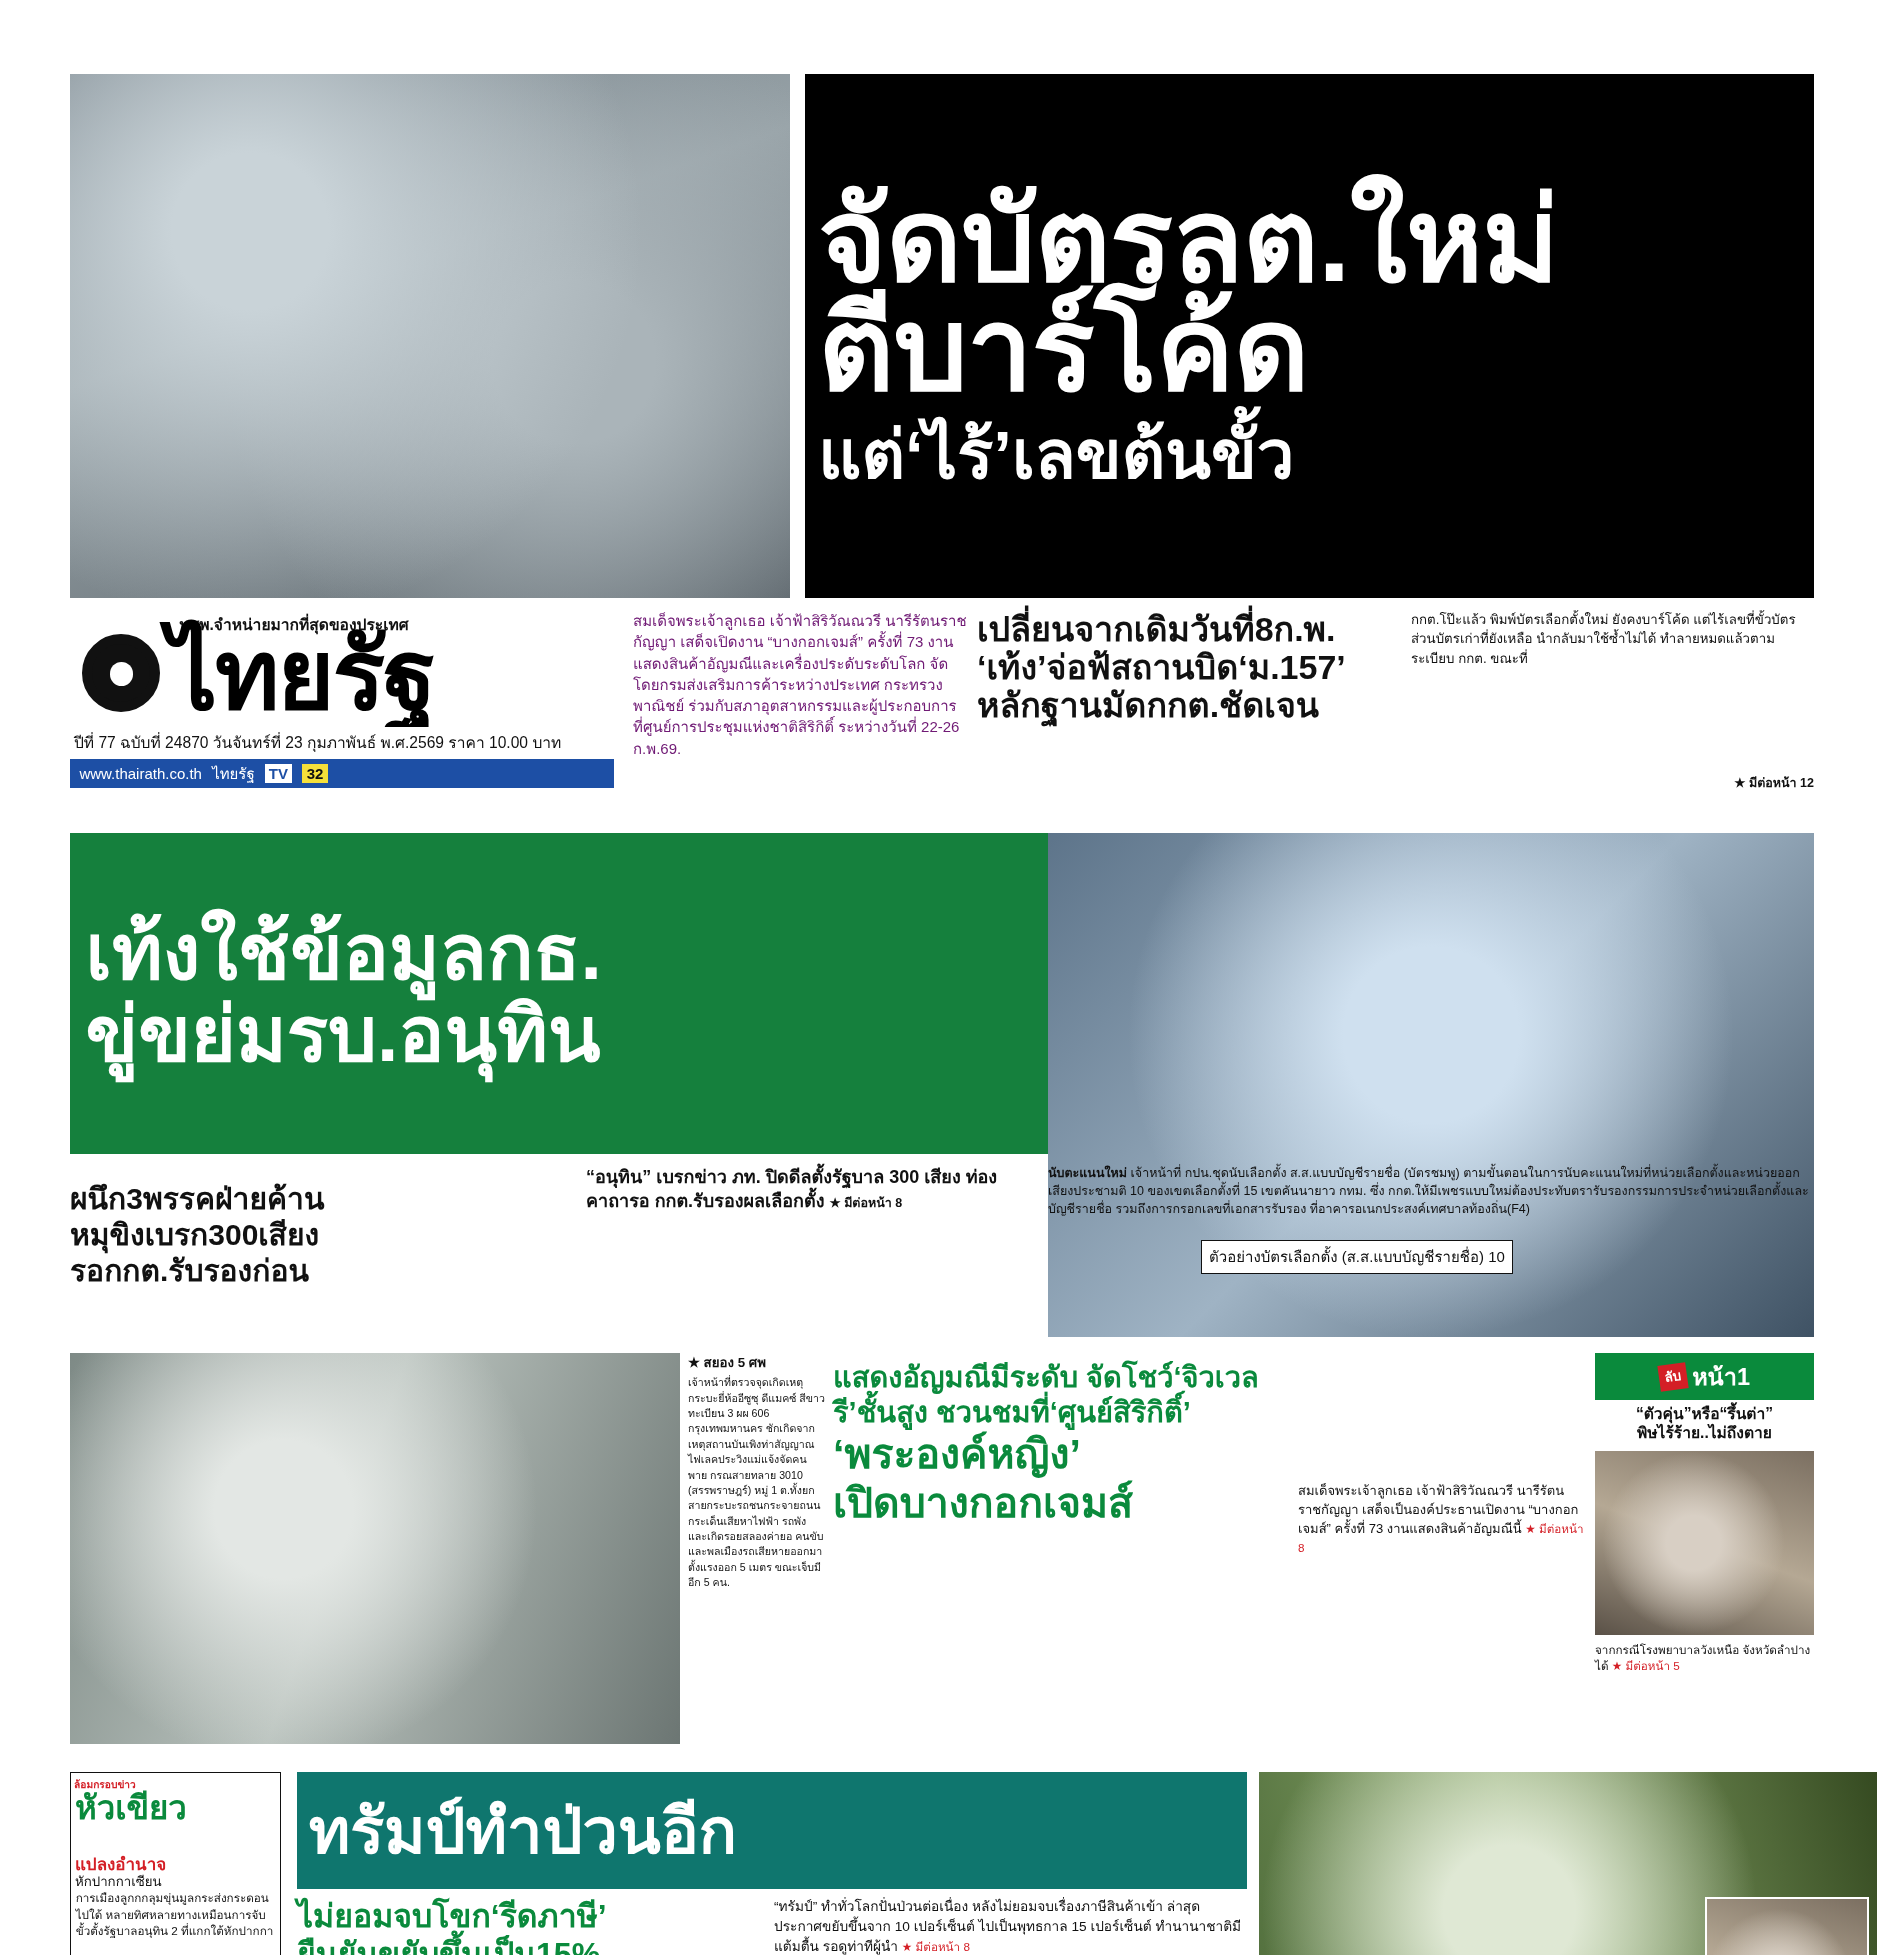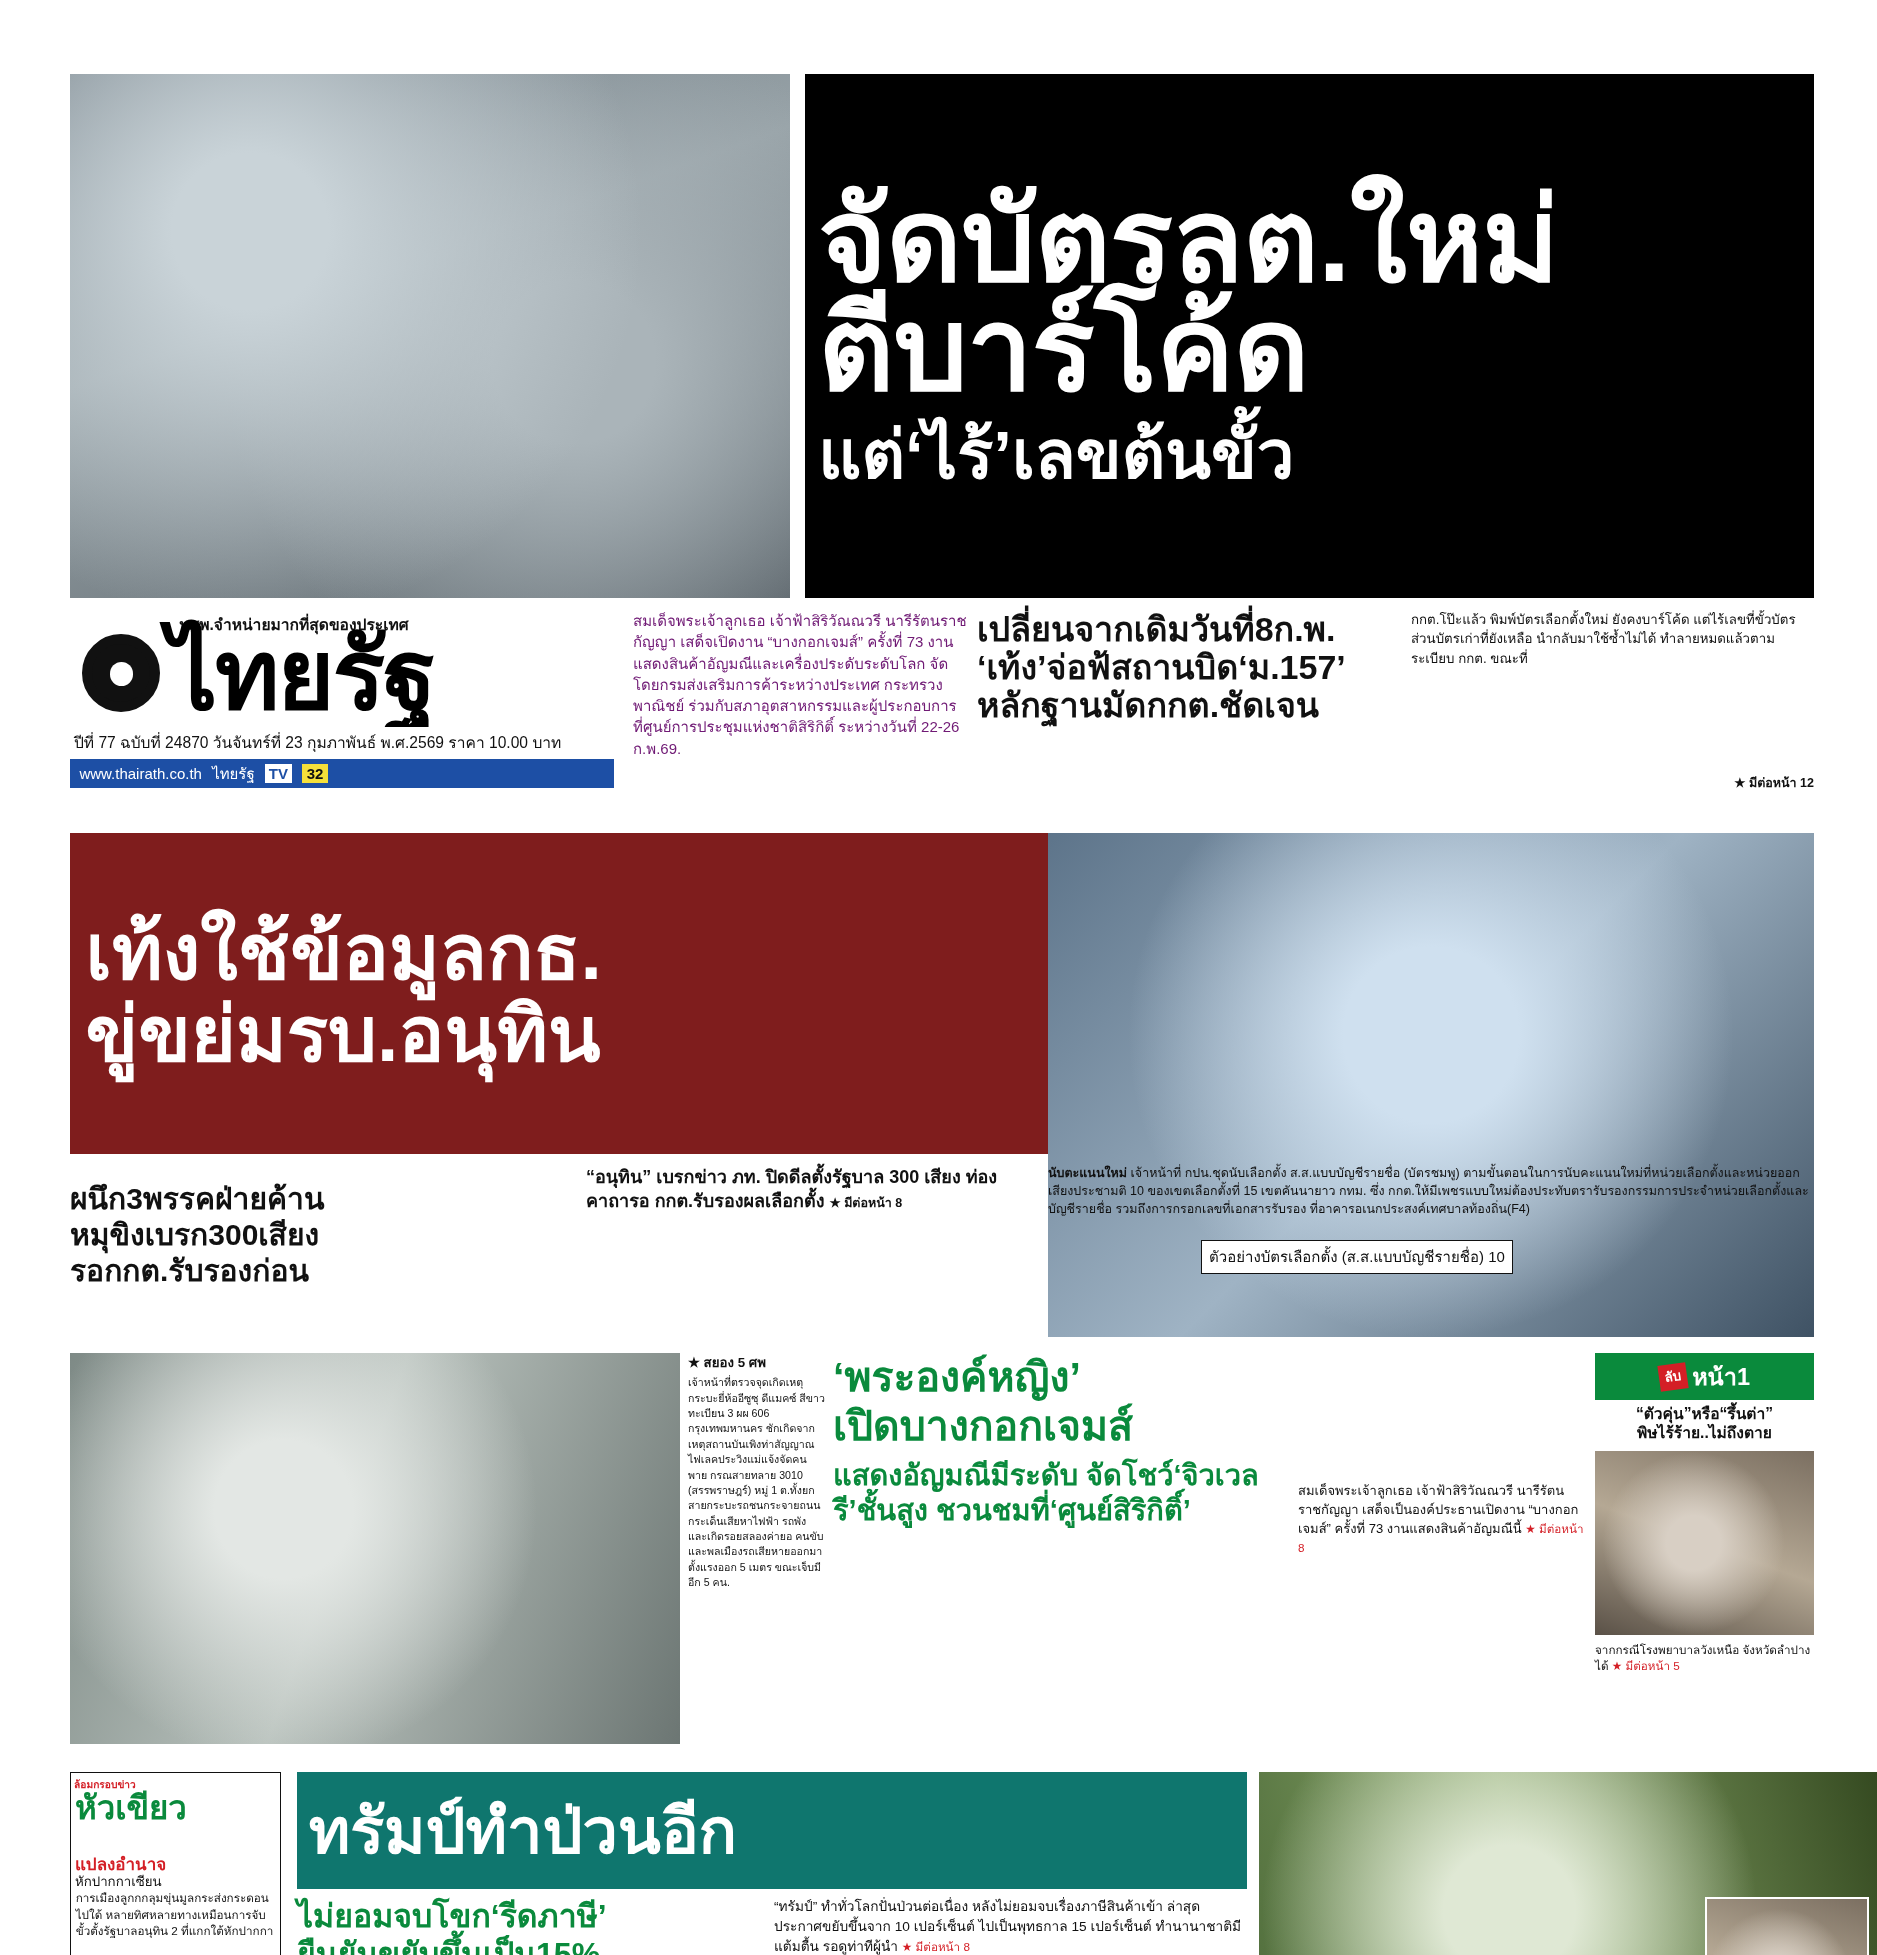--- a/index.html
+++ b/index.html
@@ -58,21 +58,21 @@
   .mast-blue2 { position:absolute; left:0; top:149px; width:544px; height:29px; background:#1d4fa5; color:#fff;
                 font-size:15px; display:flex; align-items:center; gap:10.2px; padding-left:9.4px; }
 
   .mast-col2 { position:absolute; left:563px; top:0; width:336px; height:184px; font-size:15px; line-height:1.42; color:#701a75; }
   .mast-col3 { position:absolute; left:907px; top:0; width:422px; height:184px; }
   .mast-col3 .hl { font-size:34px; font-weight:bold; line-height:1.12; }
   .mast-col4 { position:absolute; left:1341px; top:0; width:403px; height:184px; font-size:13.3px; line-height:1.45; }
   .cont12 { position:absolute; right:0; bottom:2.3px; font-size:12.5px; font-weight:bold; }
 
   
-  .green-banner { position:absolute; left:70px; top:833px; width:1106px; height:321px; background:#7f1d1d; color:#fff;
+  .green-banner { position:absolute; left:70px; top:833px; width:1106px; height:321px; background:#15803d; color:#fff;
                   display:flex; flex-direction:column; justify-content:center; padding-left:15.6px; }
   .green-banner .g1 { font-size:77px; font-weight:bold; line-height:1.06; }
   .green-banner .g2 { font-size:77px; font-weight:bold; line-height:1.06; }
   .banner-photo { position:absolute; left:1048px; top:833px; width:766px; height:504px; }
   .ballot-cap { position:absolute; left:153px; bottom:63px; background:#fff; border:1.6px solid #111; padding:3.9px 7px;
                 font-size:15px; color:#111; }
 
   
   .ub { position:absolute; left:70px; top:1165px; width:966px; height:172px; }
   .ub-c1 { position:absolute; left:0; top:0; width:504px; font-size:30px; font-weight:bold; line-height:1.2; }
@@ -182,25 +182,25 @@
 
   <div class="mid">
     <div class="mid-photo photo ph-b"></div>
 
     <div class="mid-cap">
       <b>★ สยอง 5 ศพ</b>
       <span>เจ้าหน้าที่ตรวจจุดเกิดเหตุกระบะยี่ห้ออีซูซุ ดีแมคซ์ สีขาว ทะเบียน 3 ผผ 606 กรุงเทพมหานคร ชักเกิดจากเหตุสถานบันเพิงท่าสัญญาณไฟเลคประวิงแม่แจ้งจัดคนพาย กรณสายทลาย 3010 (สรรพราษฎร์) หมู่ 1 ต.ทั้งยกสายกระบะรถชนกระจายถนนกระเด็นเสียหาไฟฟ้า รถพังและเกิดรอยสลองค่ายอ คนขับและพลเมืองรถเสียหายออกมาตั้งแรงออก 5 เมตร ขณะเจ็บมีอีก 5 คน.</span>
     </div>
 
     <div class="mid-green">
-      <div style="white-space:pre-line;">‘พระองค์หญิง’
-เปิดบางกอกเจมส์</div>
       <div style="font-size:29px; margin-top:7px;">แสดงอัญมณีมีระดับ
 จัดโชว์‘จิวเวลรี’ชั้นสูง
 ชวนชมที่‘ศูนย์สิริกิติ์’</div>
+      <div style="white-space:pre-line;">‘พระองค์หญิง’
+เปิดบางกอกเจมส์</div>
     </div>
 
     <div class="mid-text">
       <span>สมเด็จพระเจ้าลูกเธอ เจ้าฟ้าสิริวัณณวรี นารีรัตนราชกัญญา เสด็จเป็นองค์ประธานเปิดงาน “บางกอกเจมส์” ครั้งที่ 73 งานแสดงสินค้าอัญมณีนี้</span>
       <span class="redstar" style="font-size:11.7px;">★ มีต่อหน้า 8</span>
     </div>
 
     <div class="mid-right">
       <div class="flash">
         <span class="redtag">ลับ</span>

